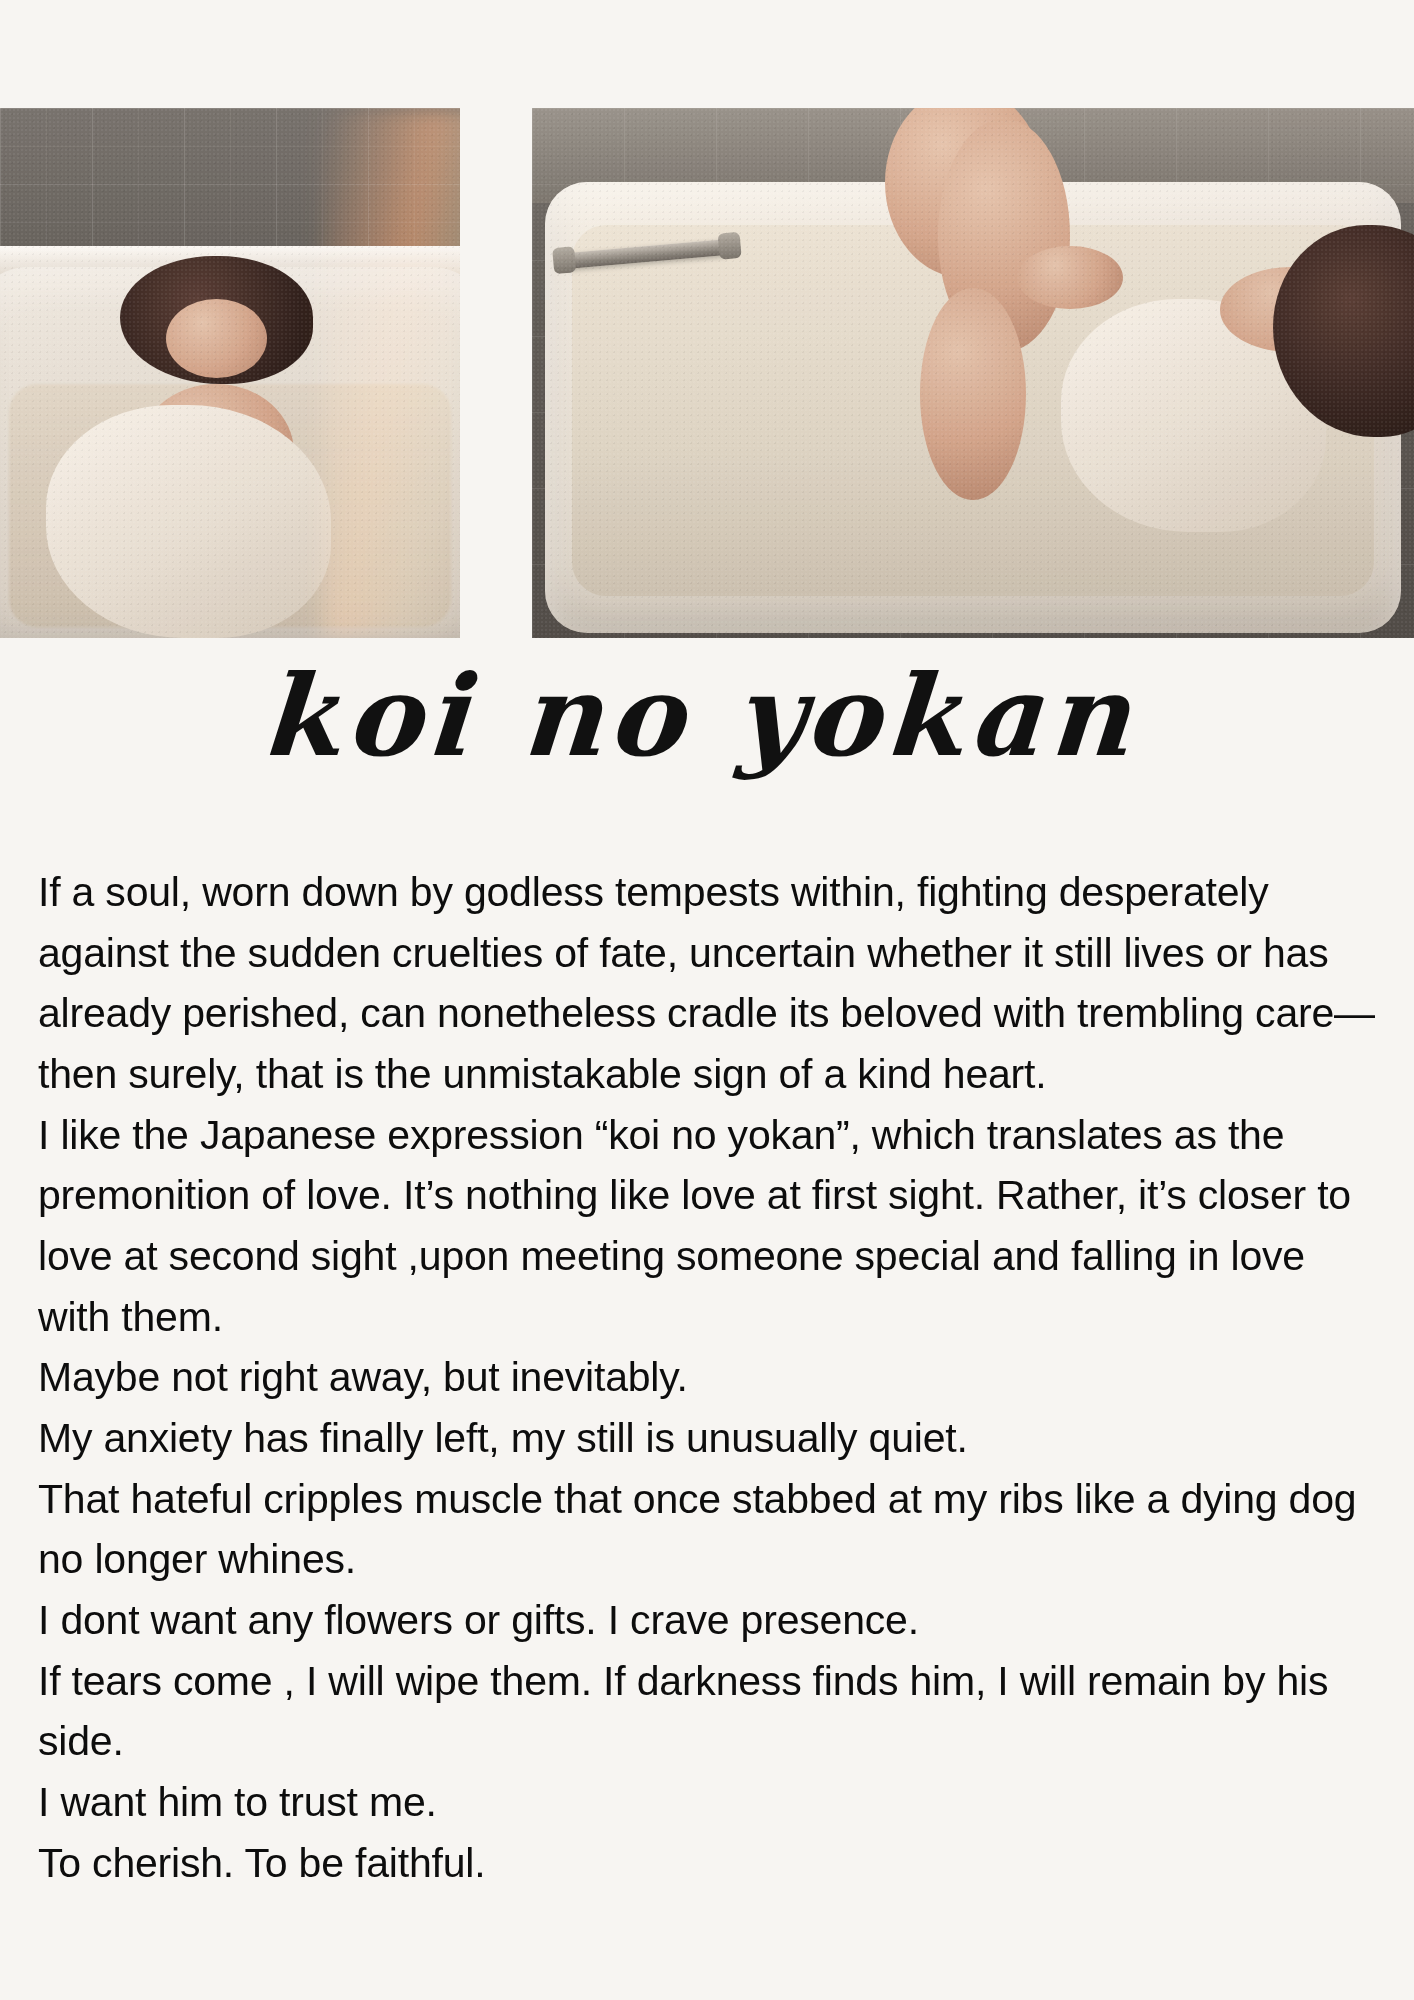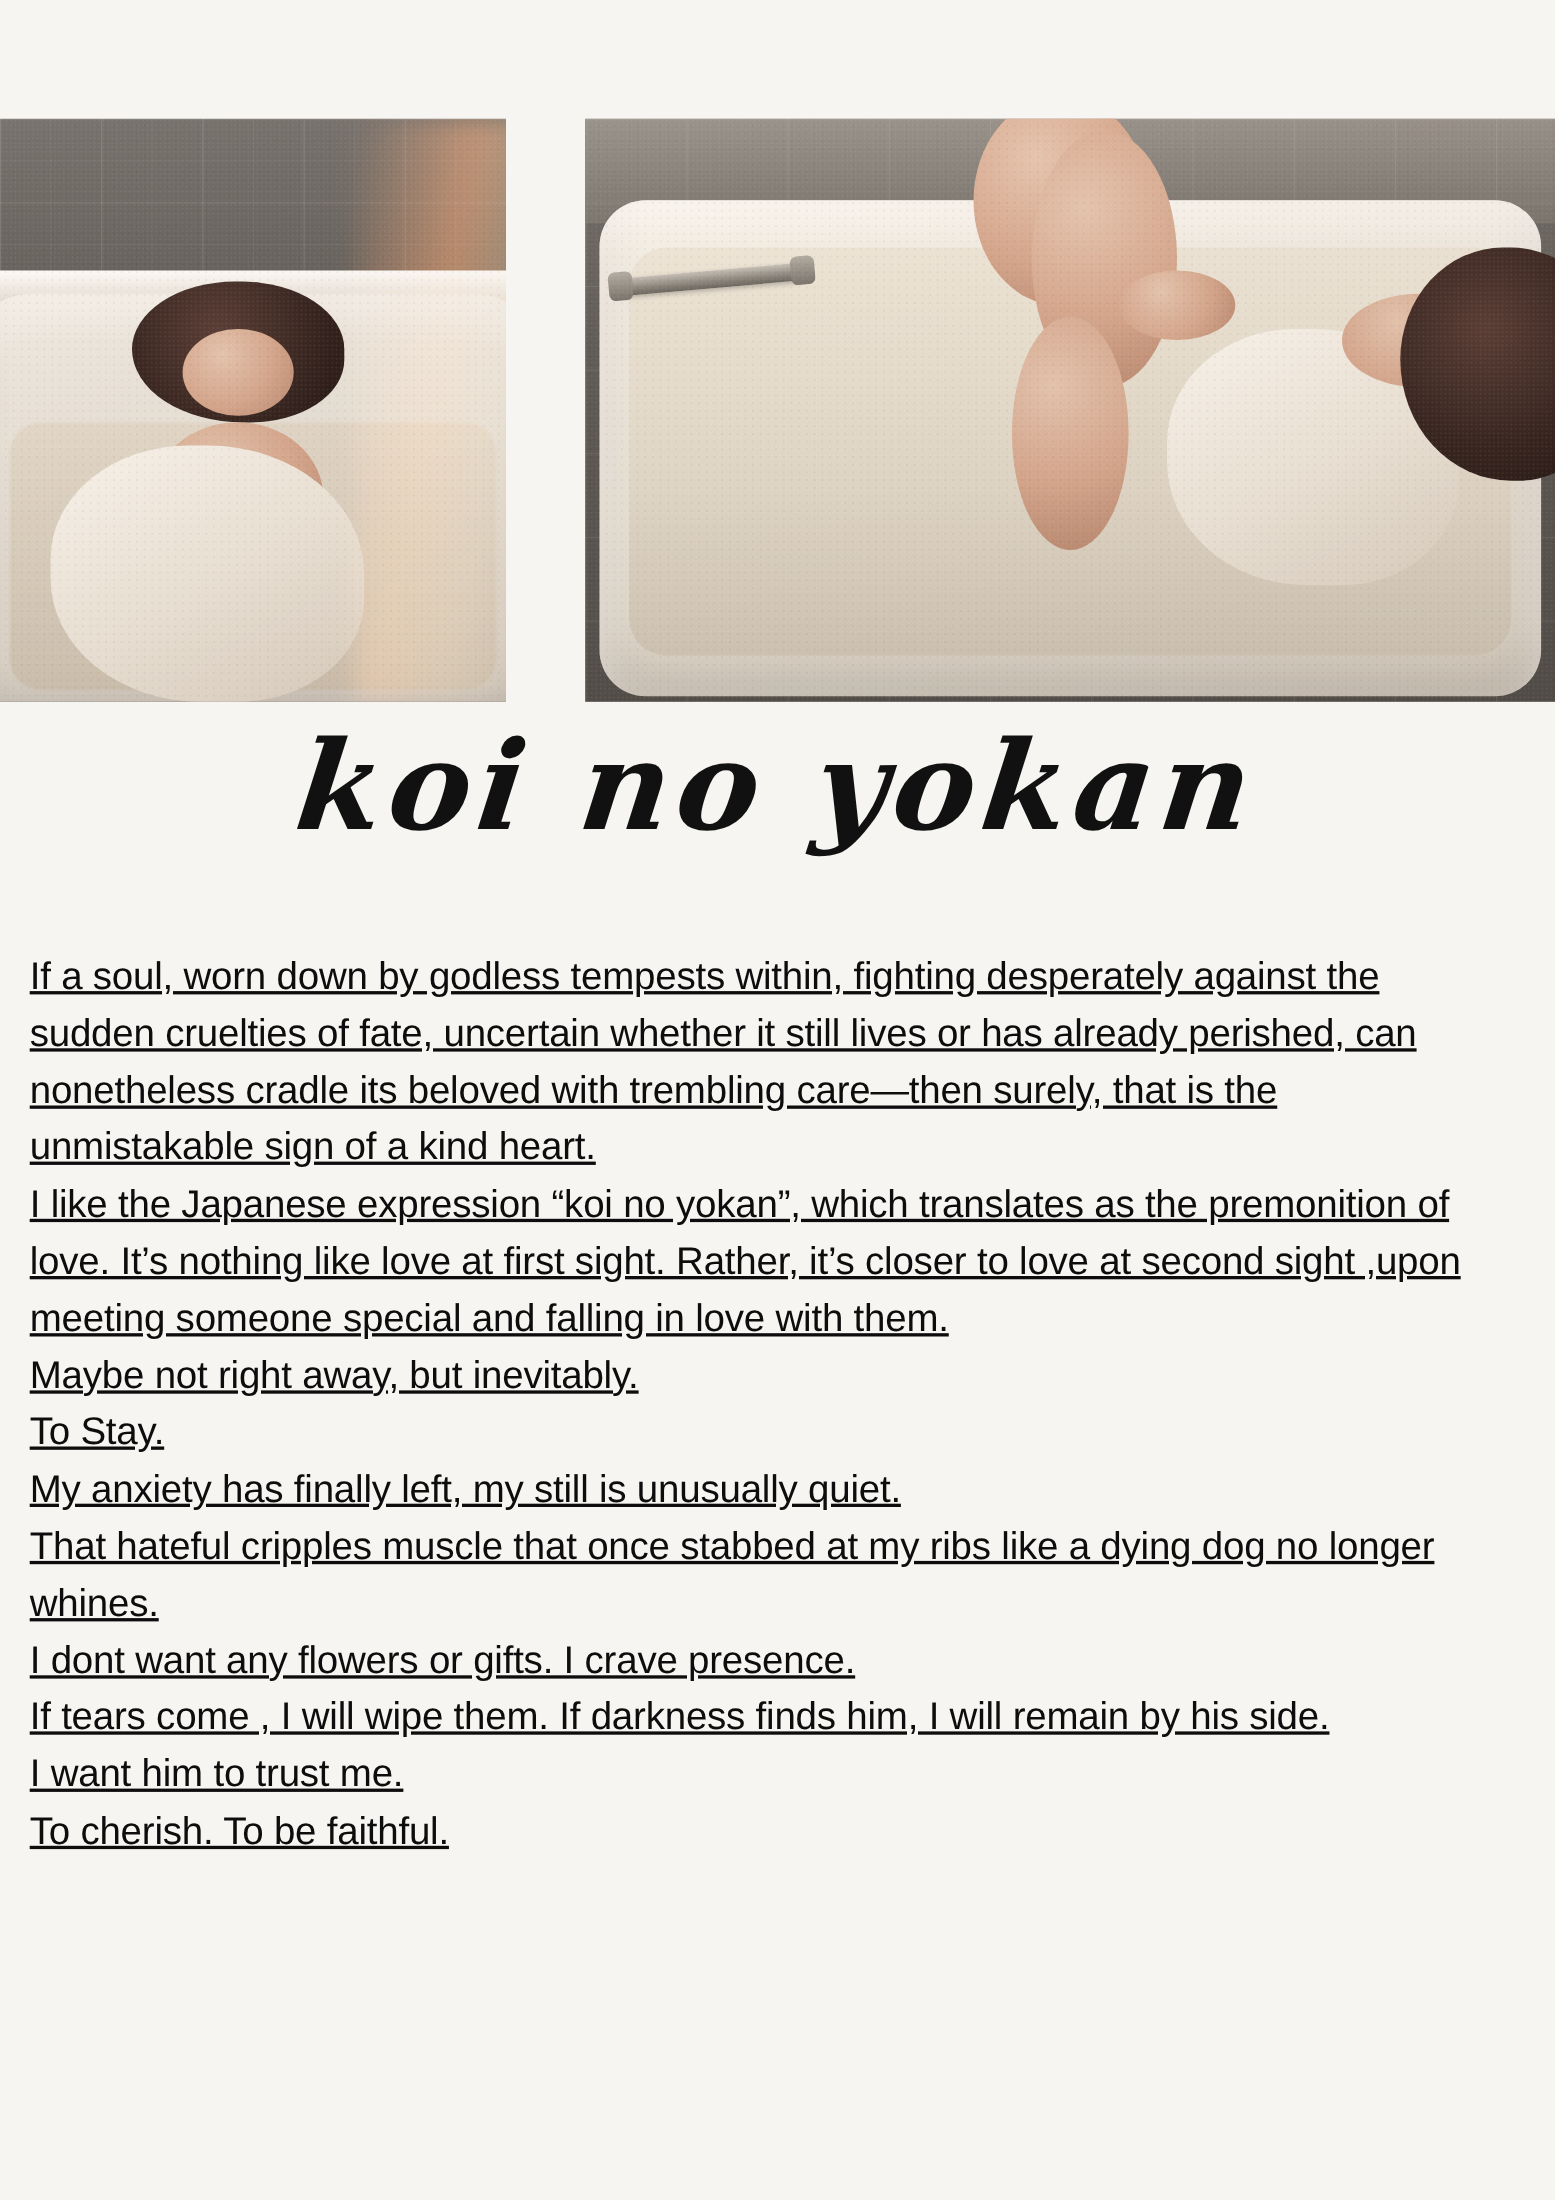--- a/index.html
+++ b/index.html
@@ -205,27 +205,26 @@
     letter-spacing: 6px;
     color: #111111;
     transform: skewX(-7deg);
     white-space: nowrap;
   }
 
   
   .body-text {
     position: absolute;
     top: 862px;
-    left: 27px;
+    left: 38px;
     width: 1340px;
-    font-size: 35px;
+    font-size: 41px;
     line-height: 1.48;
     color: #0d0d0d;
     letter-spacing: -0.2px;
-    text-decoration: underline;
   }
   .body-text p {
     margin: 0 0 0 0;
   }
 </style>
 </head>
 <body>
 
 <div class="page">
 
@@ -266,21 +265,20 @@
     </div>
 
   </div>
 
   <div class="title">koi no yokan</div>
 
   <div class="body-text">
     <p>If a soul, worn down by godless tempests within, fighting desperately against the sudden cruelties of fate, uncertain whether it still lives or has already perished, can nonetheless cradle its beloved with trembling care—then surely, that is the unmistakable sign of a kind heart.</p>
     <p>I like the Japanese expression “koi no yokan”, which translates as the premonition of love. It’s nothing like love at first sight. Rather, it’s closer to love at second sight ,upon meeting someone special and falling in love with them.</p>
     <p>Maybe not right away, but inevitably.</p>
-    <p>To Stay.</p>
     <p>My anxiety has finally left, my still is unusually quiet.</p>
     <p>That hateful cripples muscle that once stabbed at my ribs like a dying dog no longer whines.</p>
     <p>I dont want any flowers or gifts. I crave presence.</p>
     <p>If tears come , I will wipe them. If darkness finds him, I will remain by his side.</p>
     <p>I want him to trust me.</p>
     <p>To cherish. To be faithful.</p>
   </div>
 
 </div>
 

